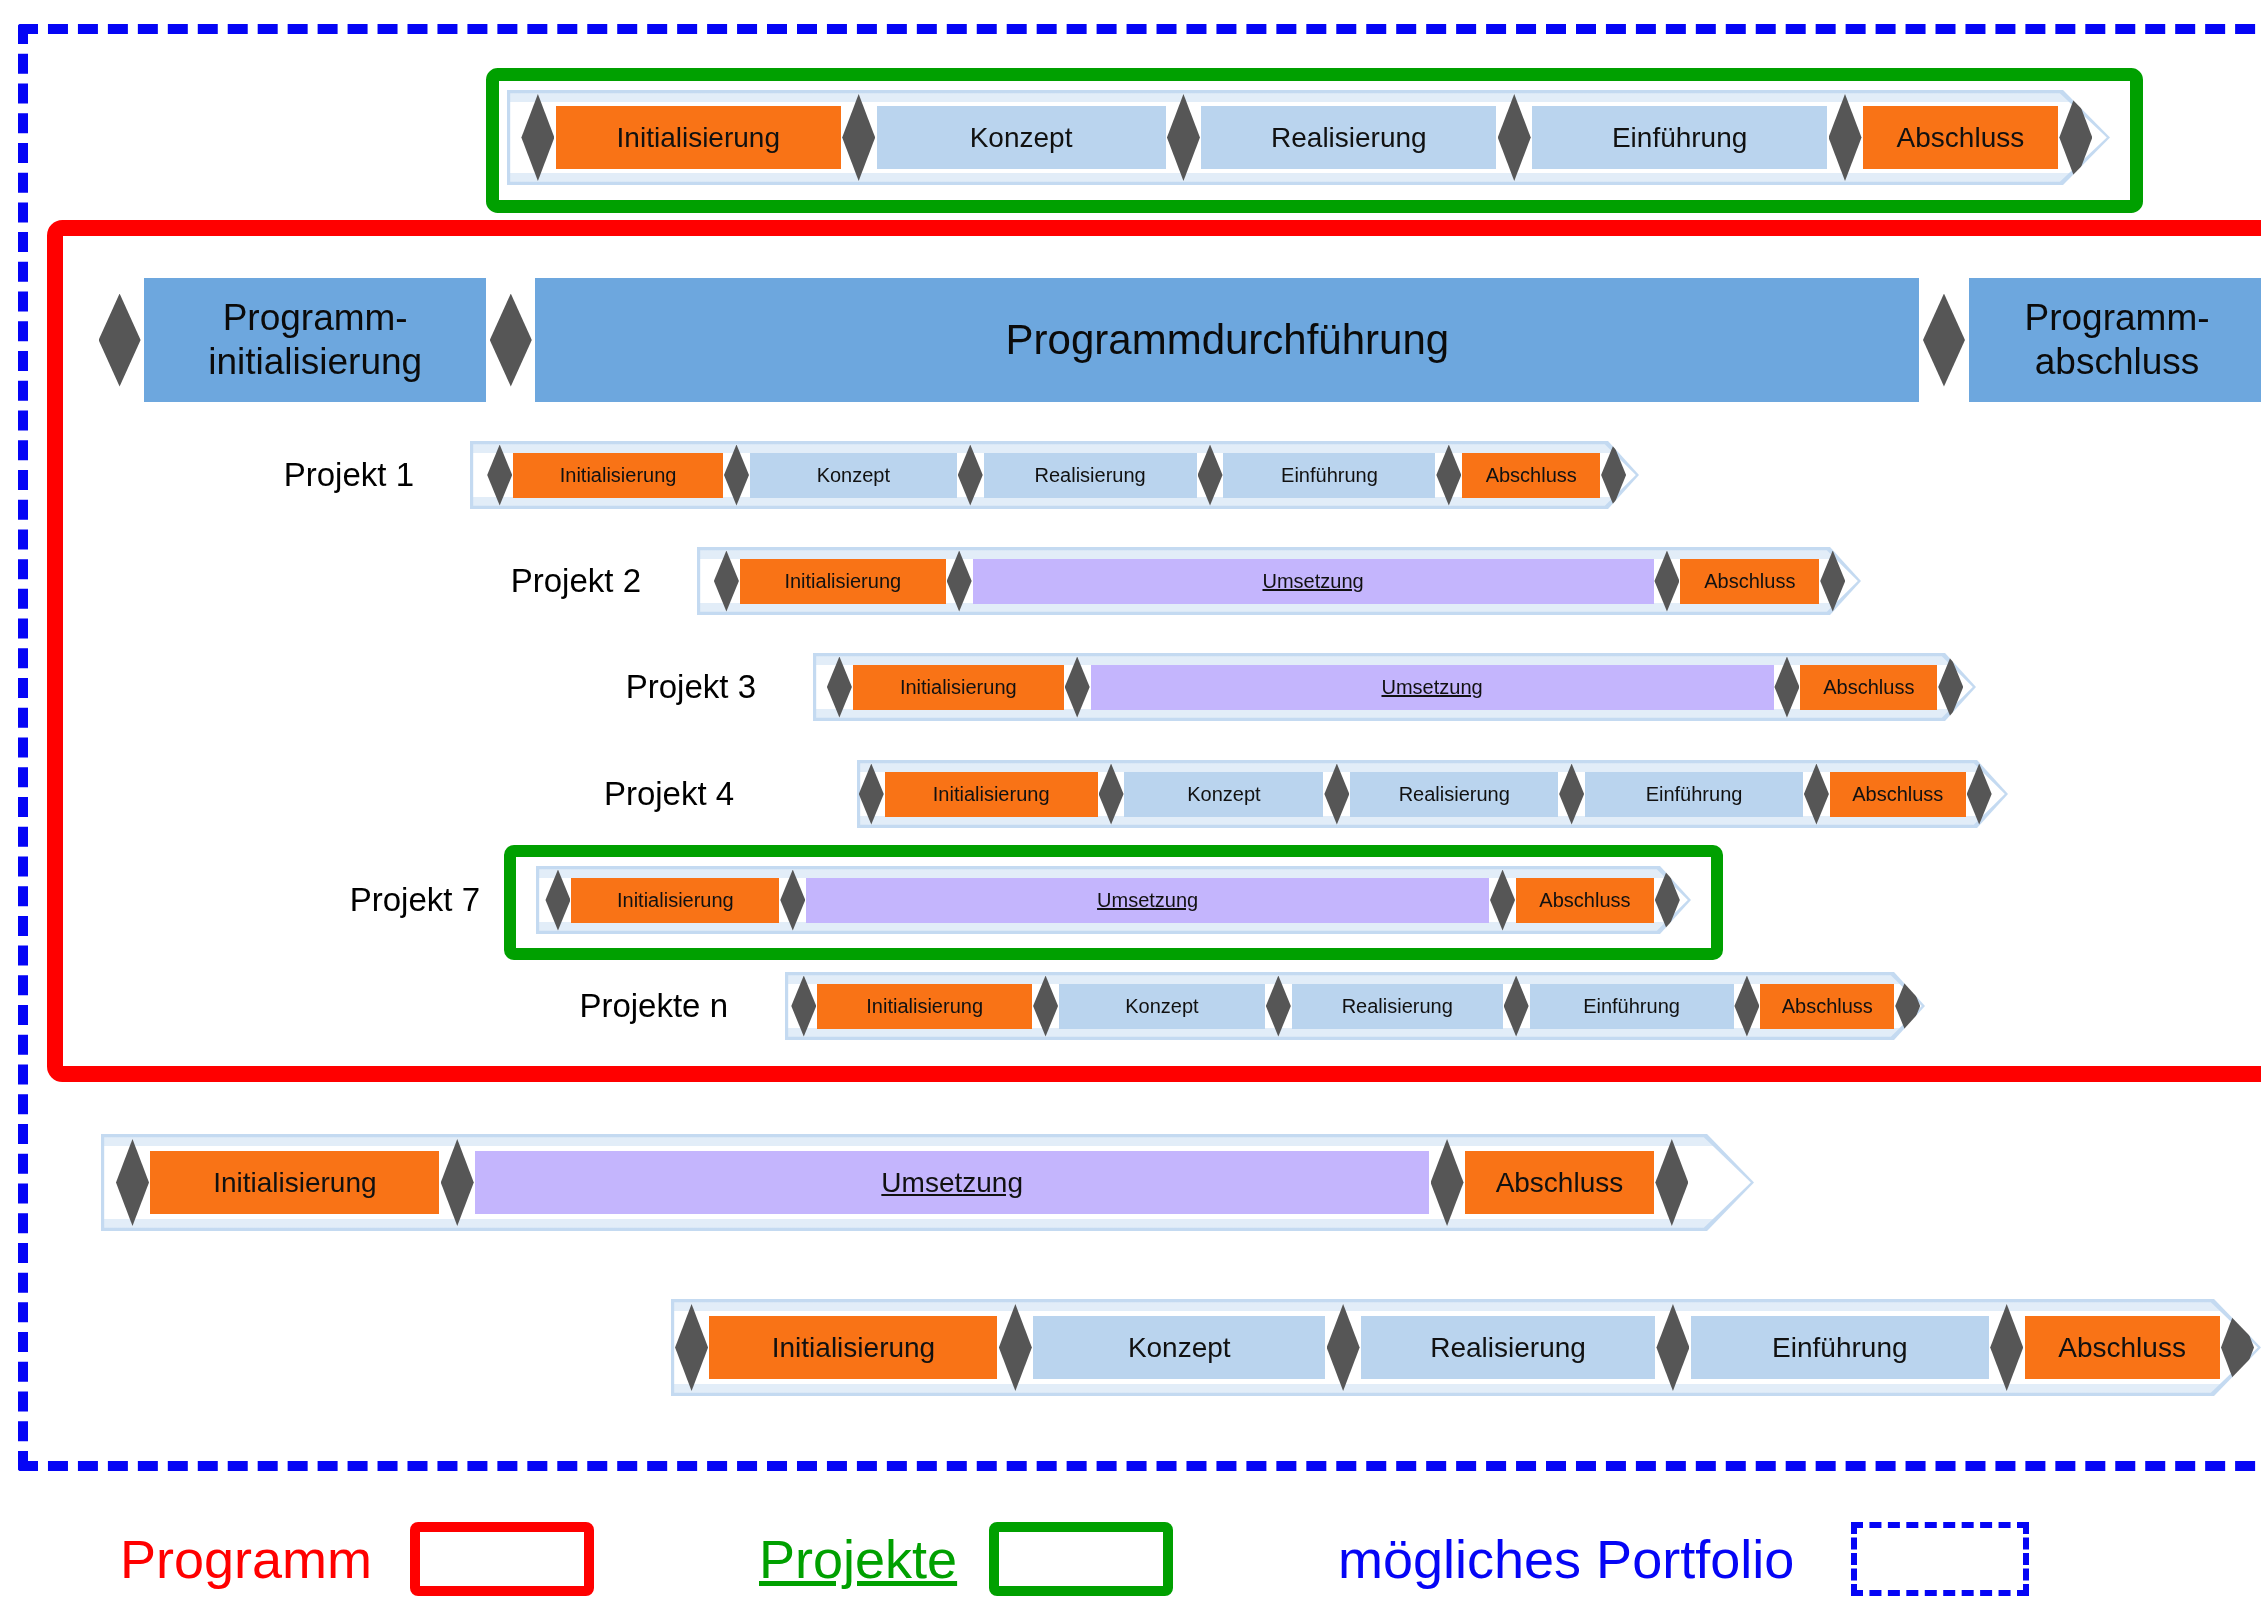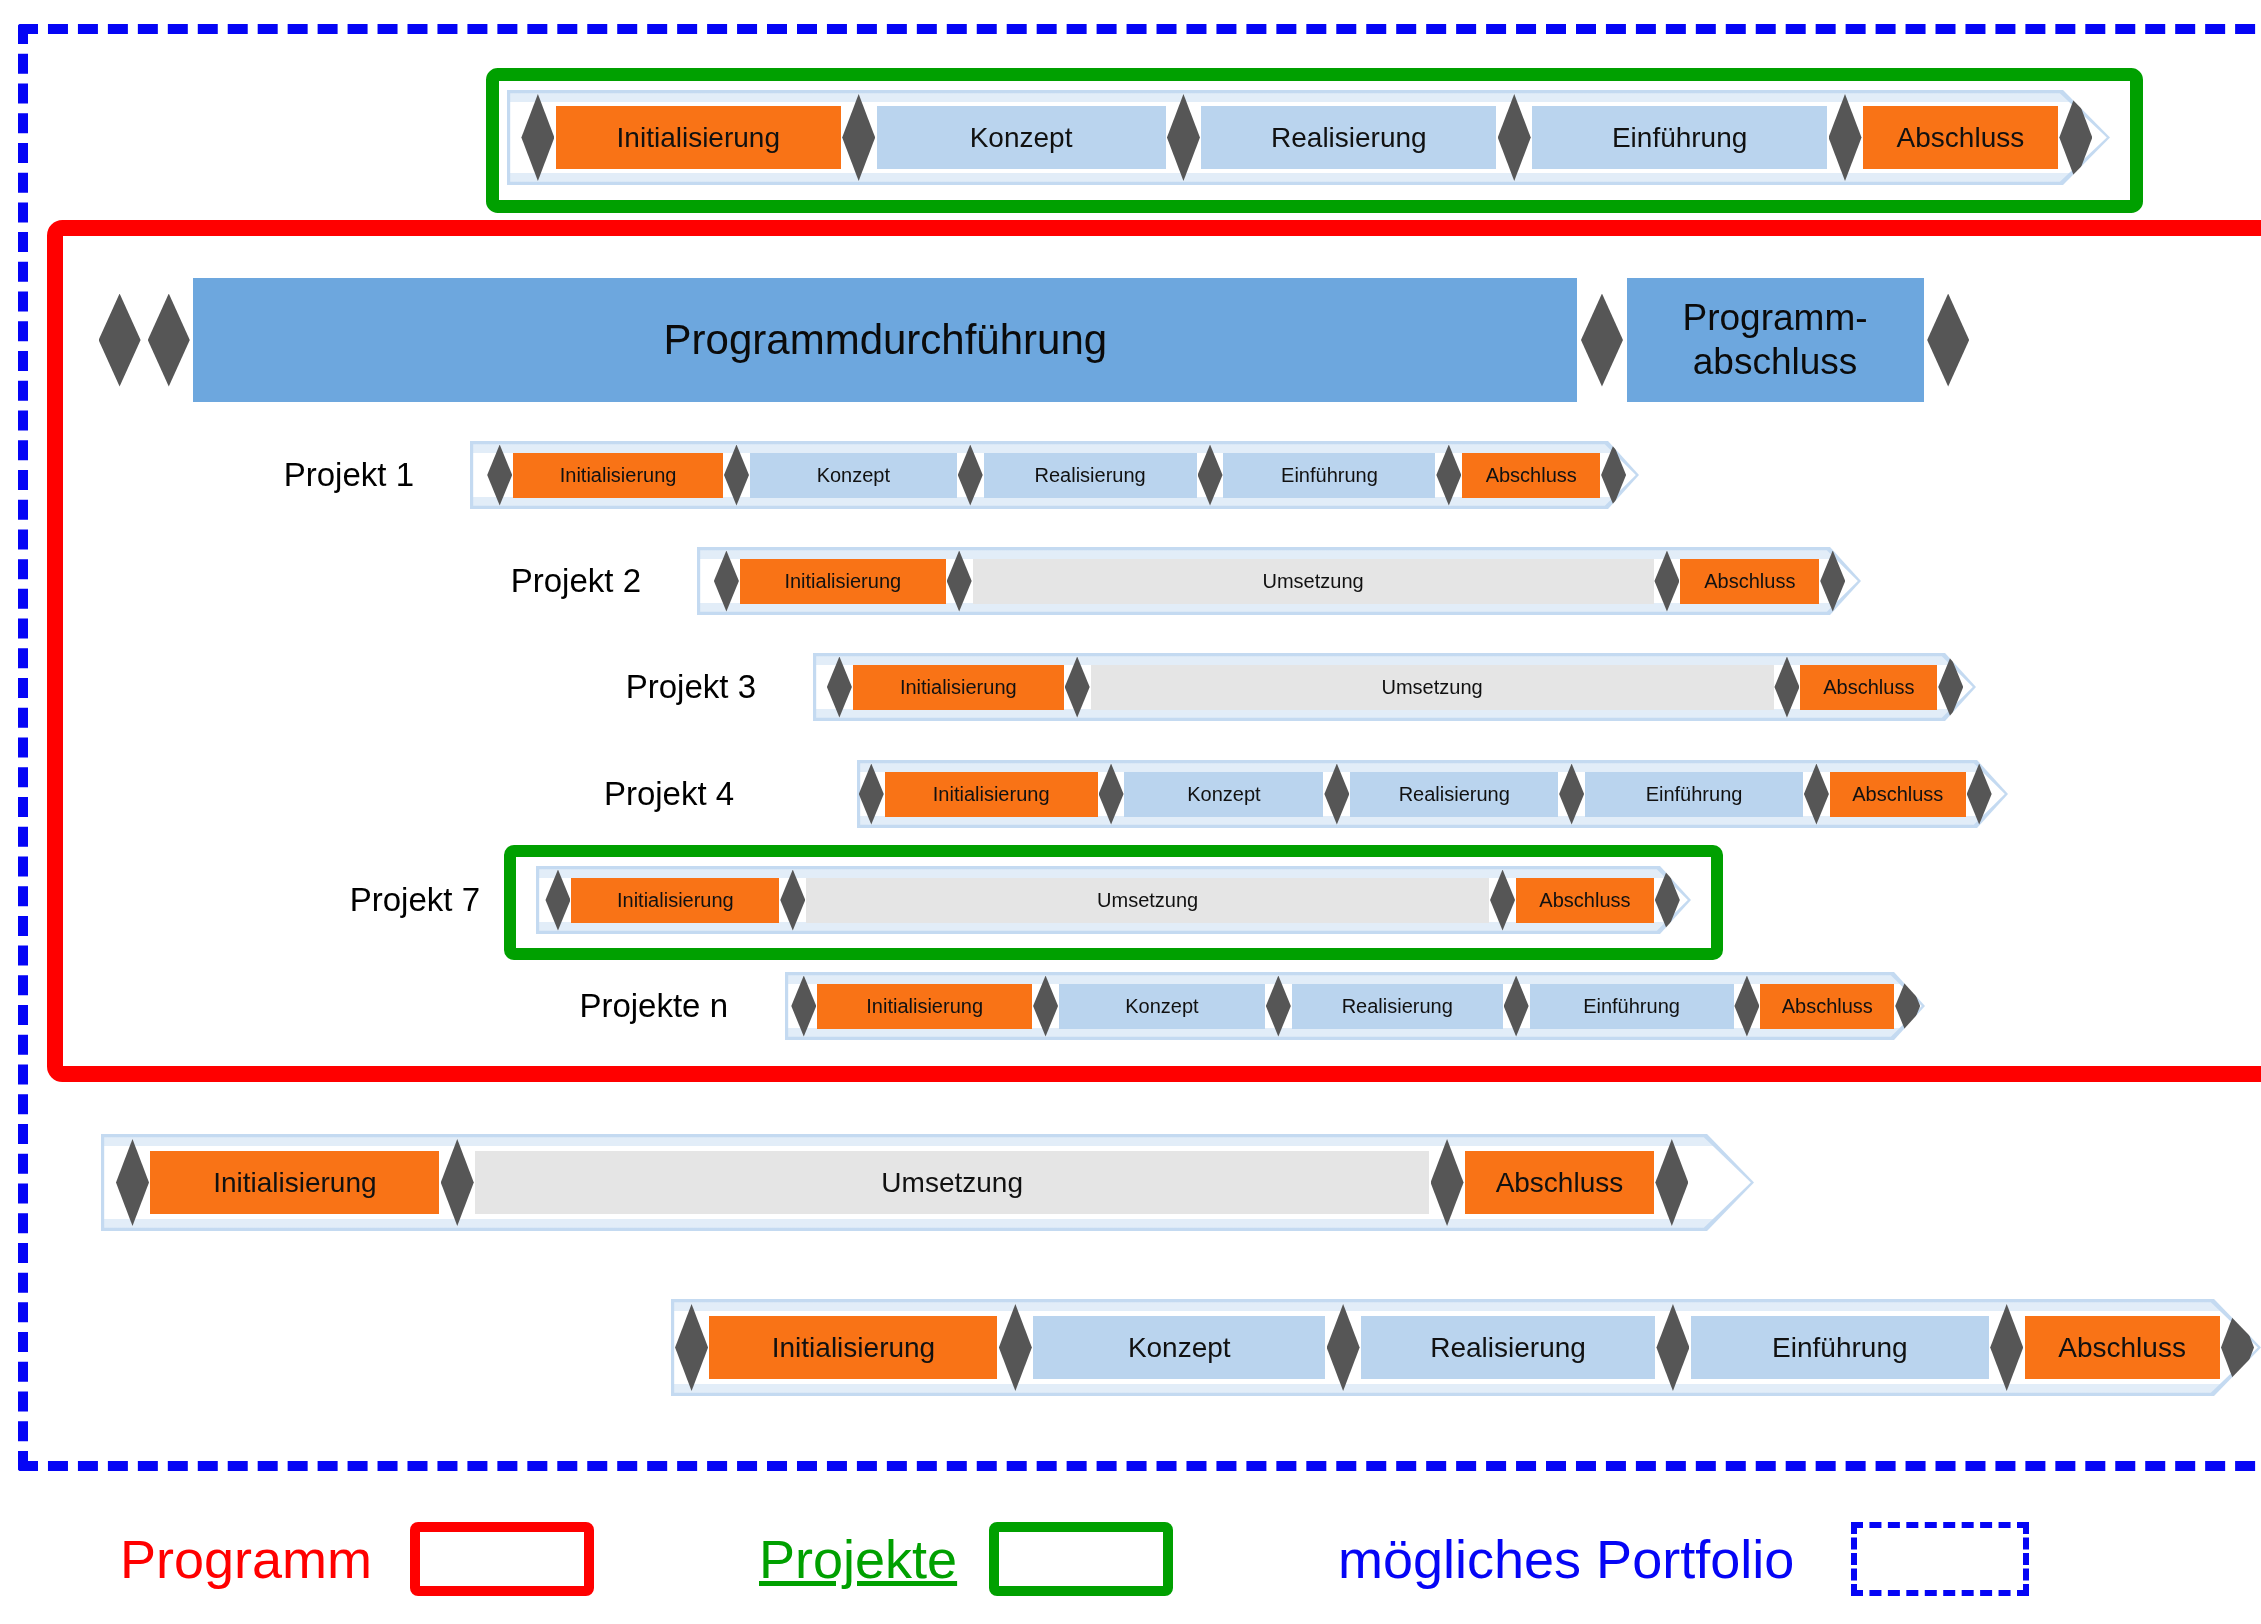--- a/index.html
+++ b/index.html
@@ -18,21 +18,21 @@
           clip-path:polygon(0 0,calc(100% - var(--tip)) 0,100% 50%,calc(100% - var(--tip)) 100%,0 100%);
           filter:drop-shadow(6.3px 7.2px 0 #e7eff9);}
   .afill{position:absolute;inset:3.2px;
          clip-path:polygon(0 0,calc(100% - var(--tip)) 0,100% 50%,calc(100% - var(--tip)) 100%,0 100%);
          background:linear-gradient(180deg,#e2edf8 0 9px,#ffffff 9px calc(100% - 9px),#e2edf8 calc(100% - 9px) 100%);}
   .acontent{position:absolute;inset:0;display:flex;align-items:center;z-index:2;}
 
   .pbox{flex:none;display:flex;align-items:center;justify-content:center;
         white-space:nowrap;background:#f97316;color:#111;}
   .pbox.blue{background:#bad4ee;}
-  .pbox.pink{background:#e5e5e5;}
+  .pbox.pink{background:#c4b5fd;text-decoration:underline;}
   .dia{flex:none;background:#565656;clip-path:polygon(50% 0,100% 50%,50% 100%,0 50%);}
 
   .size-lg .pbox{height:63px;font-size:28px;}
   .size-lg .dia{width:33px;height:87px;margin:0 1.4px;}
   .size-sm .pbox{height:45px;font-size:20px;}
   .size-sm .dia{width:25px;height:61px;margin:0 0.9px;}
 
   
   .hrow{position:absolute;display:flex;align-items:center;}
   .hbox{flex:none;display:flex;align-items:center;justify-content:center;text-align:center;
@@ -72,20 +72,21 @@
     <span class="dia"></span>
     <span class="pbox" style="width:195px">Abschluss</span>
     <span class="dia"></span>
   </div>
 </div>
 
 <div class="frame program-frame" style="left:47px;top:220px;width:2250px;height:862px;"></div>
 
 <div class="hrow" style="left:95px;top:278px;height:124px;">
   <span class="hdia"></span>
+  <div class="hbox" style="width:342px;font-size:37px;">Programm-initialisierung</div>
   <span class="hdia"></span>
   <div class="hbox" style="width:1384px;font-size:42px;">Programmdurchführung</div>
   <span class="hdia"></span>
   <div class="hbox" style="width:297px;font-size:37px;">Programm-abschluss</div>
   <span class="hdia"></span>
 </div>
 
 <div class="plabel" style="left:152px;top:441px;">Projekt 1</div>
 <div class="parrow size-sm" style="left:470px;top:441px;width:1169px;height:68px;--tip:31px;">
   <div class="afill"></div>

